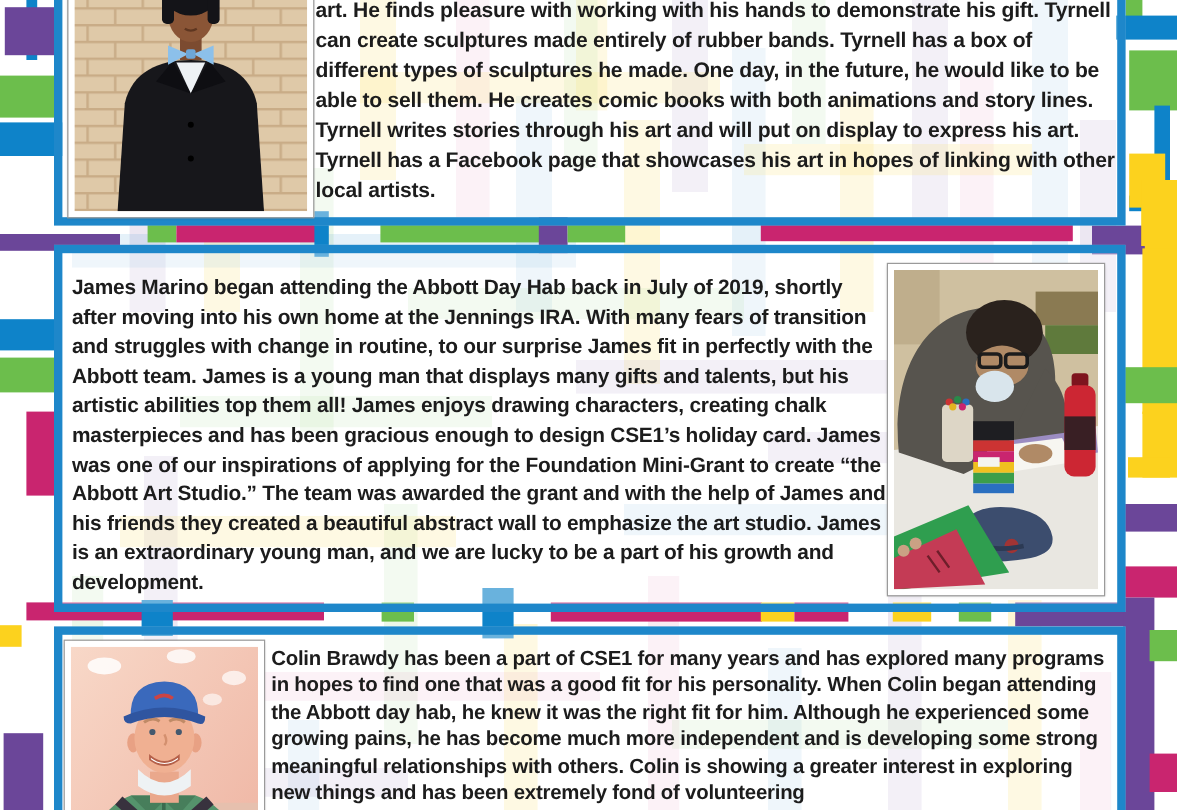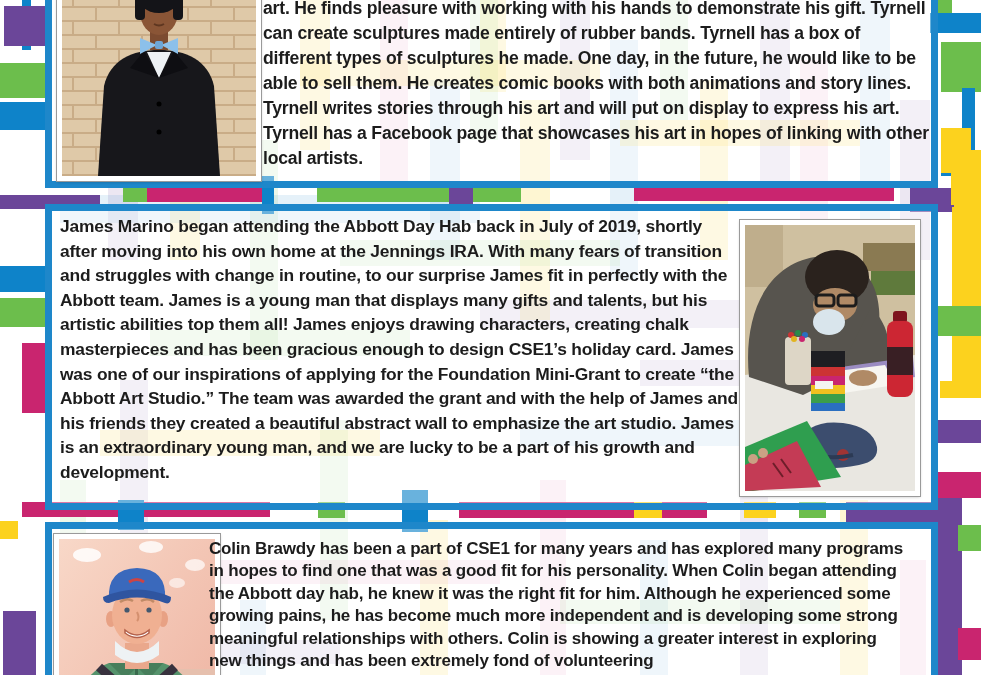--- a/index.html
+++ b/index.html
@@ -25,22 +25,22 @@
     line-height:0;
   }
   #photoTyrnell{left:5px;top:-4px;}
   #photoJames{left:688px;top:9px;}
   #photoColin{left:2px;top:5px;}
   .copy{
     position:absolute;margin:0;color:var(--text,#1c1c1c);
     font-weight:600;letter-spacing:-0.2px;
   }
   #textTyrnell{left:211px;top:33px;width:668px;font-size:17.6px;line-height:25px;}
-  #textJames{left:8px;top:3px;width:678px;font-size:17.4px;line-height:24.6px;}
-  #textColin{left:157px;top:9px;width:702px;font-size:17px;line-height:22.4px;}
+  #textJames{left:8px;top:16px;width:678px;font-size:17.4px;line-height:24.6px;}
+  #textColin{left:174px;top:9px;width:702px;font-size:17px;line-height:22.4px;}
 </style>
 </head>
 <body>
 
 <div class="page">
 
   <div class="layer" id="faintLayer">
       <div class="blk" style="left: 108px; top: 0px; width: 30px; height: 260px; background: rgba(106, 70, 153, 0.13);"></div>
       <div class="blk" style="left: 60px; top: 0px; width: 26px; height: 130px; background: rgba(14, 131, 201, 0.11);"></div>
       <div class="blk" style="left: 480px; top: 0px; width: 26px; height: 92px; background: rgba(252, 210, 30, 0.2);"></div>

